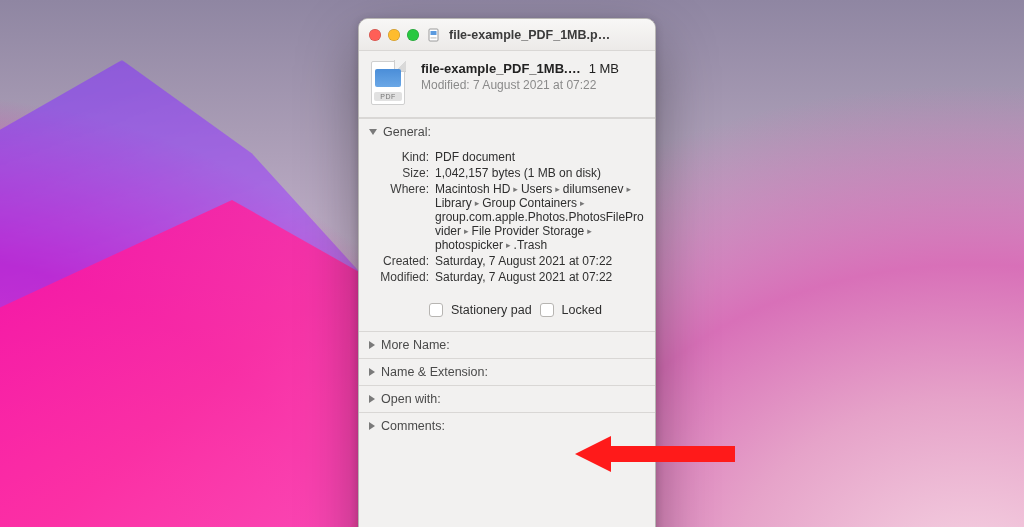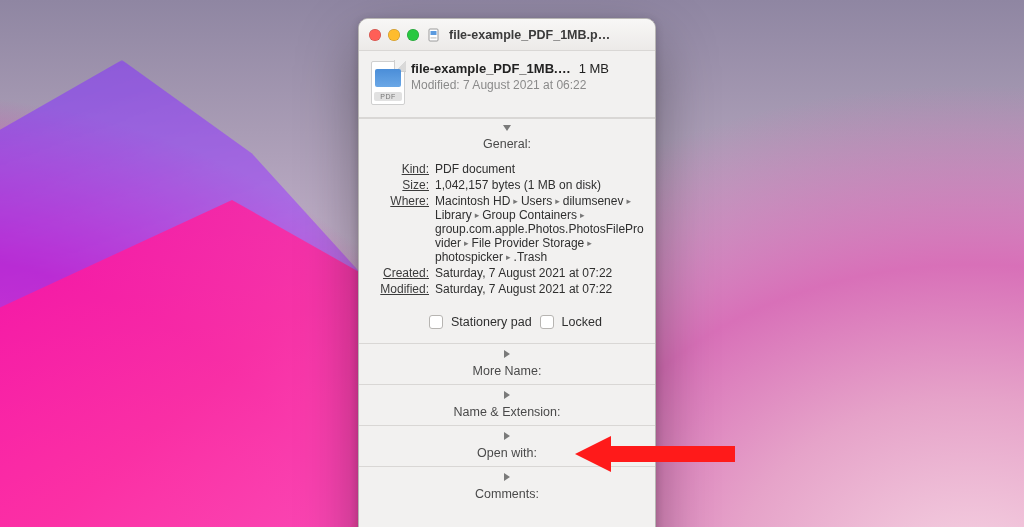--- a/index.html
+++ b/index.html
@@ -49,21 +49,21 @@
   .traffic { display:flex; gap:7px; align-items:center; }
   .dot { width:12px; height:12px; border-radius:50%; box-shadow: inset 0 0 0 .5px rgba(0,0,0,0.25); }
   .dot.red { background:#ff5f57; }
   .dot.yellow { background:#febc2e; }
   .dot.green { background:#28c840; }
   .proxy-icon { width:14px; height:14px; display:inline-block; }
   .proxy-icon svg { width:14px; height:14px; }
   .titlebar .title { flex:1; font-size:12.5px; font-weight:600; color:#3b3b3b; white-space:nowrap; overflow:hidden; text-overflow:ellipsis; }
 
   .header {
-    display:flex; gap:6px; padding:10px 12px 12px 12px;
+    display:flex; gap:16px; padding:10px 12px 12px 12px;
     border-bottom: 1px solid #d9d7d5;
   }
   .doc-icon { width:34px; height:44px; position:relative; flex:0 0 auto; }
   .doc-icon .page { position:absolute; inset:0; background:#fff; border:1px solid #cfcfcf; border-radius:2px; }
   .doc-icon .fold { position:absolute; right:-1px; top:-1px; width:12px; height:12px; background:linear-gradient(135deg,#f2f2f2 50%, #d9d9d9 50%); border-left:1px solid #cfcfcf; border-bottom:1px solid #cfcfcf; }
   .doc-icon .thumb { position:absolute; left:4px; right:4px; top:8px; height:18px; background:linear-gradient(180deg,#4b8ed8,#6aa7e6); border-radius:2px; }
   .doc-icon .badge { position:absolute; left:3px; right:3px; bottom:4px; height:9px; background:#e1e1e1; border-radius:2px; font-size:7px; color:#777; display:flex; align-items:center; justify-content:center; letter-spacing:.5px; }
   .header .meta { flex:1; min-width:0; display:flex; flex-direction:column; }
   .header .row1 { display:flex; align-items:baseline; gap:8px; }
   .header .name { font-weight:700; font-size:13px; color:#222; white-space:nowrap; overflow:hidden; text-overflow:ellipsis; }
@@ -73,30 +73,29 @@
   .section {
     border-top: 1px solid #d9d7d5;
   }
   .section:first-of-type { border-top: none; }
   .sec-hd {
     display:flex; align-items:center; gap:6px;
     padding: 6px 10px;
     color:#4a4a4a;
     cursor: default;
     user-select: none;
-    flex-direction: column;
   }
   .tri { width:0; height:0; border-style:solid; display:inline-block; }
   .tri.down { border-width:6px 4.5px 0 4.5px; border-color:#7a7a7a transparent transparent transparent; }
   .tri.right { border-width:4.5px 0 4.5px 6px; border-color:transparent transparent transparent #7a7a7a; }
   .sec-title { font-size:12.5px; }
 
   .kv { padding: 4px 10px 10px 10px; }
   .kv .row { display:flex; align-items:flex-start; gap:6px; padding:1px 0; }
-  .kv .k { width:60px; flex:0 0 60px; text-align:right; color:#3b3b3b;text-decoration:underline; }
+  .kv .k { width:60px; flex:0 0 60px; text-align:right; color:#3b3b3b; }
   .kv .v { flex:1; color:#2f2f2f; word-break: break-word; }
   .sep { display:inline-block; font-size:9px; padding:0 3px; color:#777; position:relative; top:-1px; }
 
   .checks { padding: 8px 10px 14px 70px; display:flex; flex-direction:row; gap:8px; }
   .chk { display:flex; align-items:center; gap:8px; }
   .chk input { width:14px; height:14px; appearance:none; border:1px solid #b7b5b2; border-radius:3px; background:#fff; }
   .chk label { color:#2f2f2f; font-size:12.5px; }
 
   
   .arrow {
@@ -134,21 +133,21 @@
       <div class="page"></div>
       <div class="fold"></div>
       <div class="thumb"></div>
       <div class="badge">PDF</div>
     </div>
     <div class="meta">
       <div class="row1">
         <div class="name">file-example_PDF_1MB.…</div>
         <div class="size">1 MB</div>
       </div>
-      <div class="sub">Modified: 7 August 2021 at 06:22</div>
+      <div class="sub">Modified: 7 August 2021 at 07:22</div>
     </div>
   </div>
 
   <div class="section">
     <div class="sec-hd">
       <span class="tri down"></span>
       <span class="sec-title">General:</span>
     </div>
     <div class="kv">
       <div class="row">

